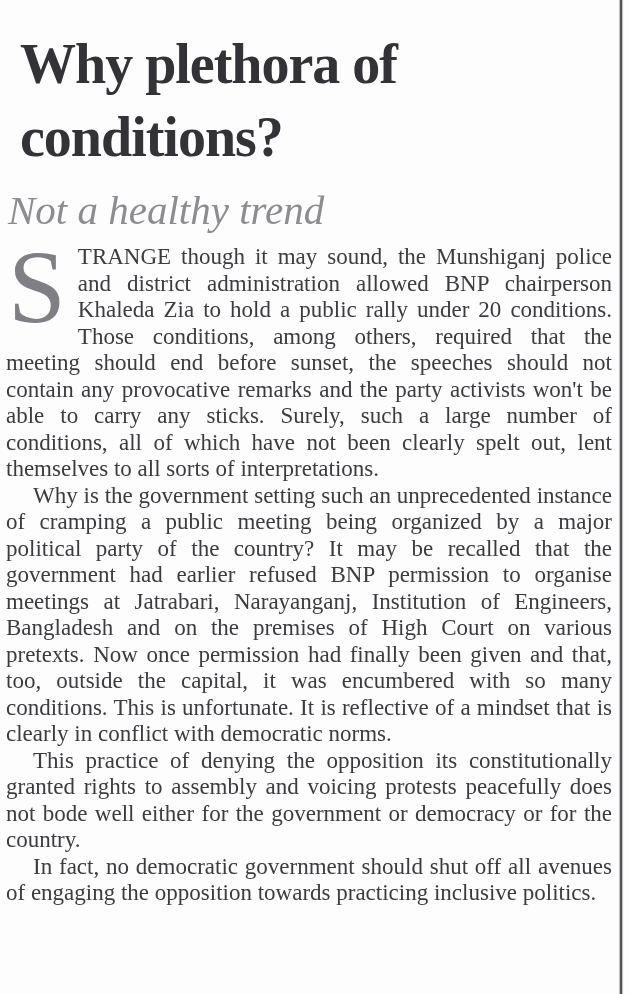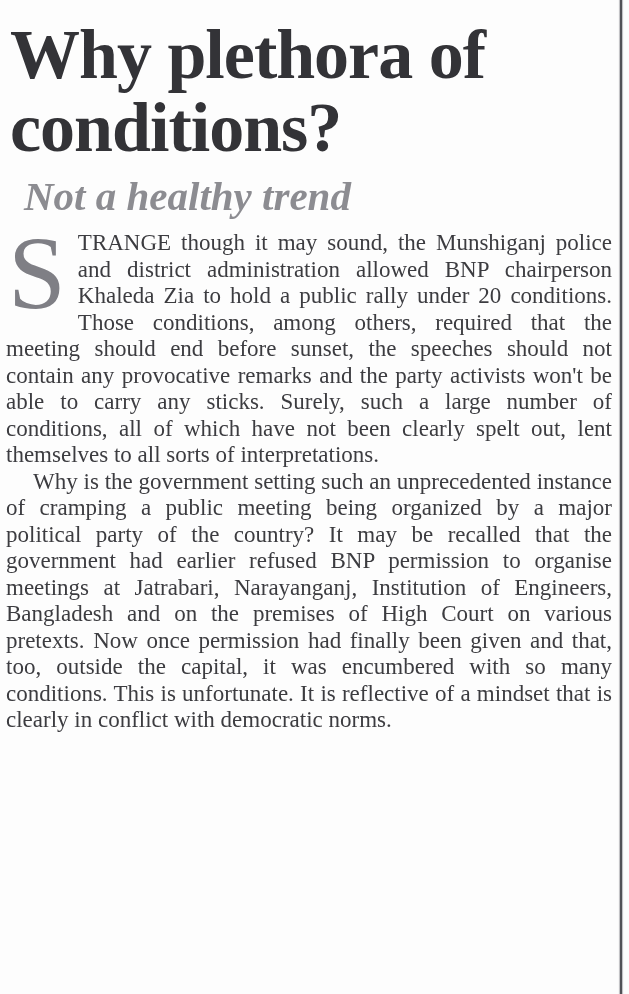--- a/index.html
+++ b/index.html
@@ -27,32 +27,32 @@
   }
   .content {
     position: absolute;
     top: 0;
     left: 0;
     width: 629px;
     padding: 14px 17px 0 6px;
     box-sizing: border-box;
   }
   .title {
-    margin: 4px;
-    font-size: 70px;
+    margin: 14px;
+    font-size: 56px;
     line-height: 73px;
     font-weight: bold;
     letter-spacing: -1px;
     color: #333337;
   }
   .subtitle {
-    margin: 10px 0 0 18px;
+    margin: 10px 0 0 2px;
     font-size: 41px;
     line-height: 44px;
-    font-weight: bold;
+    font-weight: normal;
     font-style: italic;
     color: #8c8c91;
   }
   .body {
     margin-top: 12px;
   }
   .para {
     margin: 0;
     font-size: 23px;
     line-height: 26.5px;
@@ -77,15 +77,17 @@
 <body>
 
 <div class="page">
   <div class="column-rule"></div>
   <div class="content">
     <h1 class="title">Why plethora of conditions?</h1>
     <h2 class="subtitle">Not a healthy trend</h2>
     <div class="body">
       <p class="para lead"><span class="dropcap">S</span><span>TRANGE though it may sound, the Munshiganj police and district administration allowed BNP chairperson Khaleda Zia to hold a public rally under 20 conditions. Those conditions, among others, required that the meeting should end before sunset, the speeches should not contain any provocative remarks and the party activists won't be able to carry any sticks. Surely, such a large number of conditions, all of which have not been clearly spelt out, lent themselves to all sorts of interpretations.</span></p>
       <p class="para indent">Why is the government setting such an unprecedented instance of cramping a public meeting being organized by a major political party of the country? It may be recalled that the government had earlier refused BNP permission to organ­ise meetings at Jatrabari, Narayanganj, Institution of Engineers, Bangladesh and on the premises of High Court on various pretexts. Now once permission had finally been given and that, too, outside the capital, it was encumbered with so many conditions. This is unfortunate. It is reflective of a mindset that is clearly in conflict with democratic norms.</p>
+      <p class="para indent">This practice of denying the opposition its constitution­ally granted rights to assembly and voicing protests peace­fully does not bode well either for the government or democracy or for the country.</p>
+      <p class="para indent">In fact, no democratic government should shut off all avenues of engaging the opposition towards practicing inclu­sive politics.</p>
     </div>
   </div>
 </div>
 
 </body></html>

